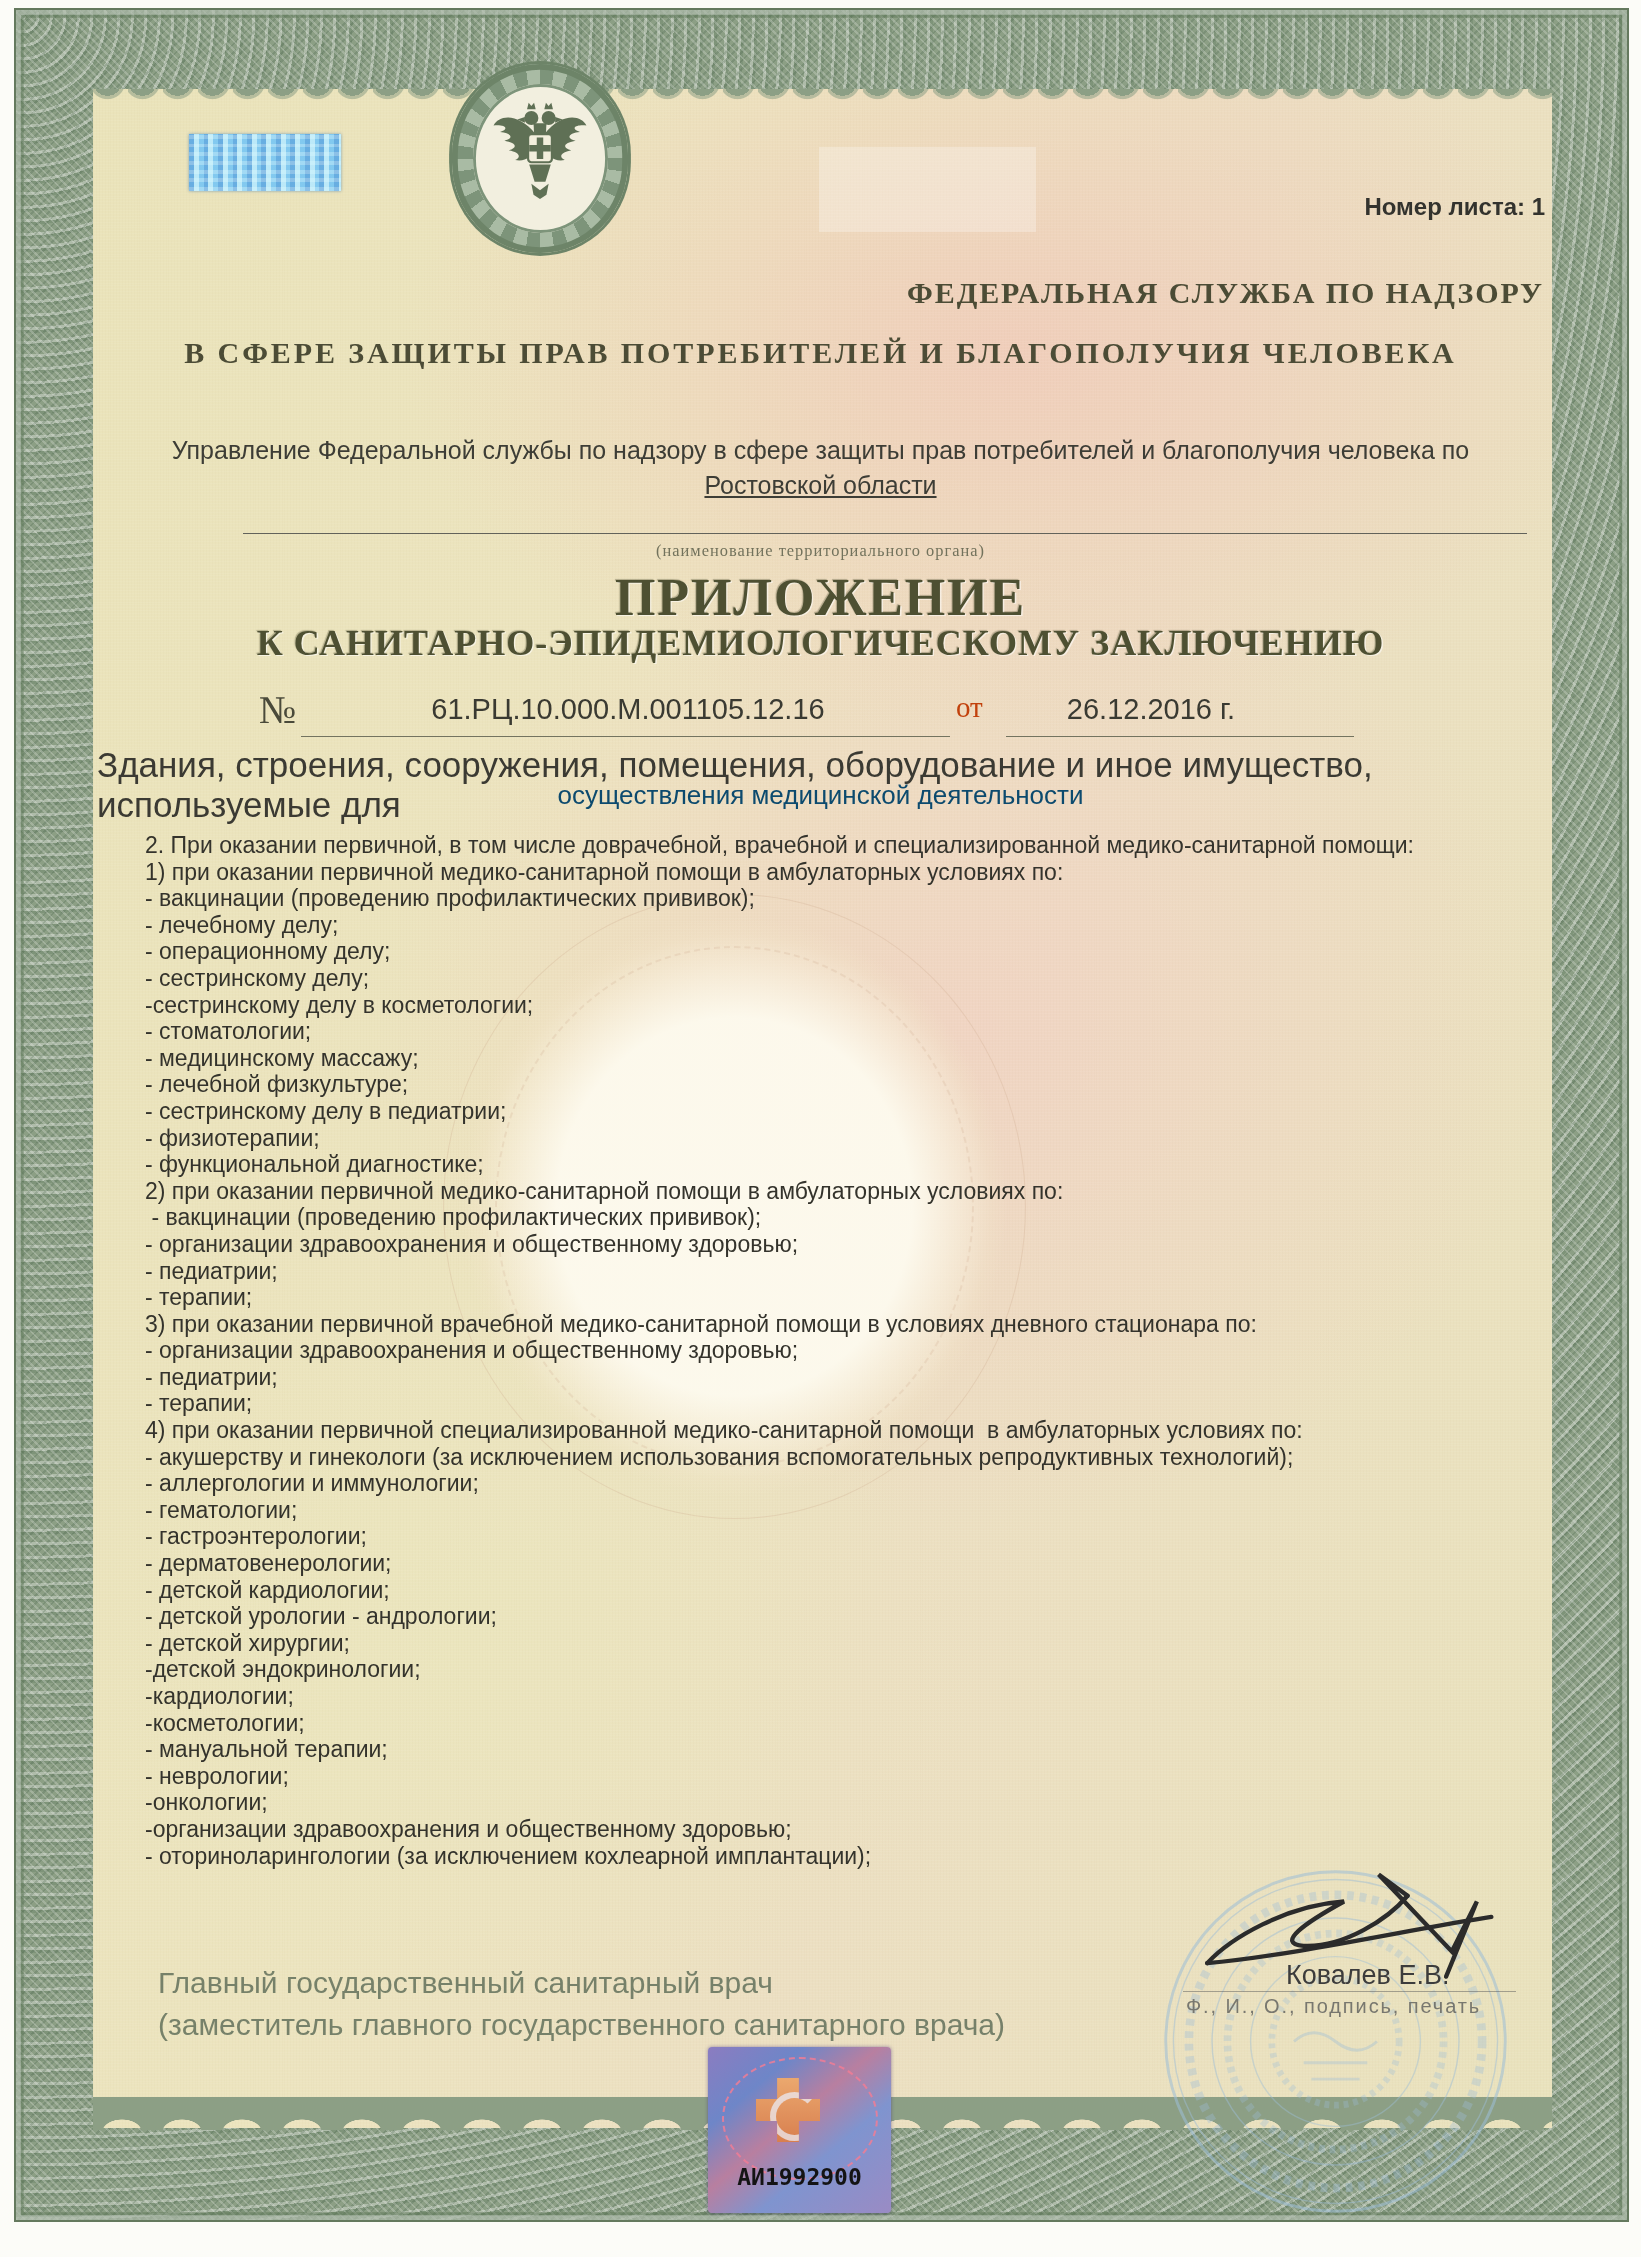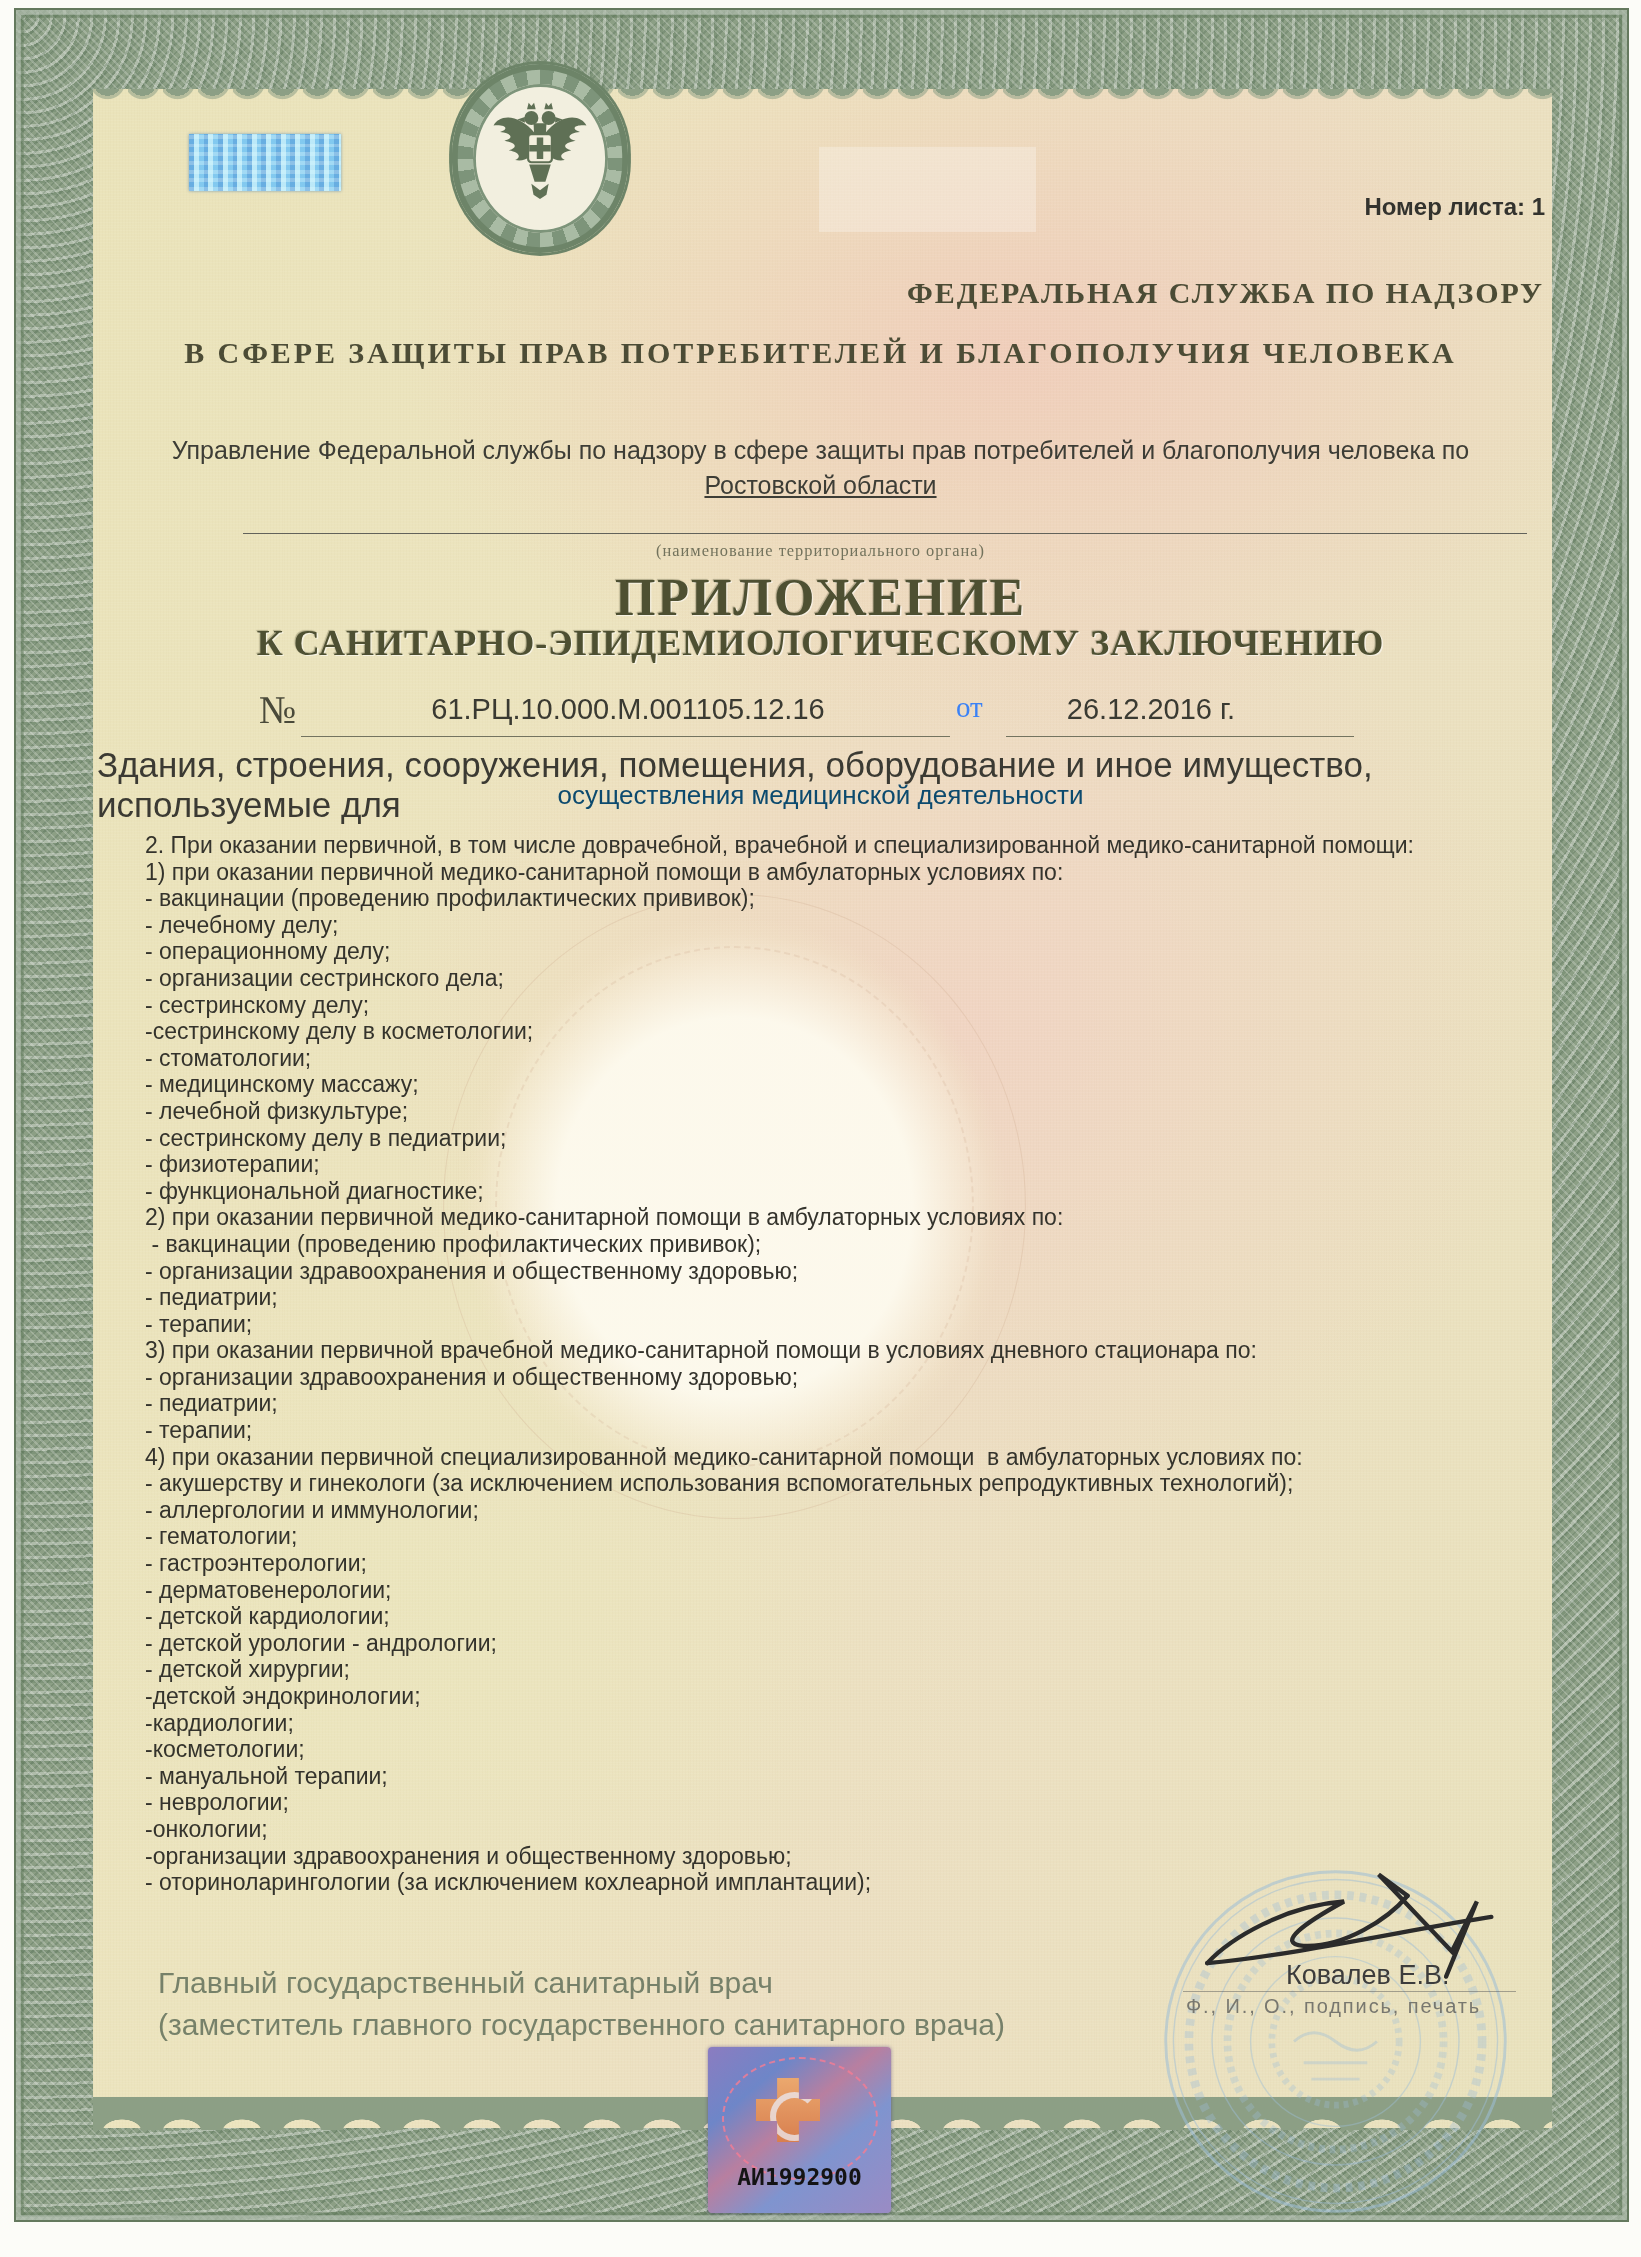--- a/index.html
+++ b/index.html
@@ -87,21 +87,21 @@
   .title1{position:absolute;left:97px;right:97px;top:568px;text-align:center;z-index:5;
     font-weight:bold;font-size:52px;letter-spacing:1.9px;color:#4e5032;
     text-shadow:1.4px 1.4px 0 rgba(255,255,255,.55),-1px -1px 1px rgba(70,70,40,.35);}
   .title2{position:absolute;left:97px;right:97px;top:622px;text-align:center;z-index:5;
     font-weight:bold;font-size:36px;letter-spacing:1px;color:#4e5032;
     text-shadow:1.4px 1.4px 0 rgba(255,255,255,.55),-1px -1px 1px rgba(70,70,40,.35);}
   .no-sign{position:absolute;left:259px;top:687px;z-index:5;font-size:39px;color:#4a4a3a;}
   .num-rule1{position:absolute;left:301px;top:736px;width:649px;border-top:1.9px solid #73735f;z-index:5;}
   .num-value{position:absolute;left:319px;top:693px;width:618px;text-align:center;z-index:5;
     font-size:29px;color:#3a3a32;}
-  .ot-label{position:absolute;left:956px;top:691px;z-index:5;font-size:29px;color:#3b82f6;text-align:center;}
+  .ot-label{position:absolute;left:956px;top:691px;z-index:5;font-size:29px;color:#c2410c;text-align:center;}
   .num-rule2{position:absolute;left:1006px;top:736px;width:348px;border-top:1.9px solid #73735f;z-index:5;}
   .date-value{position:absolute;left:1006px;top:693px;width:290px;text-align:center;z-index:5;
     font-size:29px;color:#3a3a32;}
   .subject1{position:absolute;left:97px;right:97px;top:745px;z-index:5;
     font-size:35px;color:#3b3a33;}
   .subject2{position:absolute;left:97px;right:97px;top:780px;text-align:center;z-index:5;
     font-size:26px;color:#0c4a6e;}
   .body-block{position:absolute;left:145px;top:832px;width:1294px;z-index:5;
     font-size:23px;line-height:26.6px;color:#34332c;}
   .bodyline{white-space:pre-wrap;}
@@ -173,21 +173,20 @@
 
   <div class="subject1">Здания, строения, сооружения, помещения, оборудование и иное имущество, используемые для</div>
   <div class="subject2">осуществления медицинской деятельности</div>
 
   <div class="body-block">
       <div class="bodyline">2. При оказании первичной, в том числе доврачебной, врачебной и специализированной медико-санитарной помощи:</div>
       <div class="bodyline">1) при оказании первичной медико-санитарной помощи в амбулаторных условиях по:</div>
       <div class="bodyline">- вакцинации (проведению профилактических прививок);</div>
       <div class="bodyline">- лечебному делу;</div>
       <div class="bodyline">- операционному делу;</div>
-      <div class="bodyline">- организации сестринского дела;</div>
       <div class="bodyline">- сестринскому делу;</div>
       <div class="bodyline">-сестринскому делу в косметологии;</div>
       <div class="bodyline">- стоматологии;</div>
       <div class="bodyline">- медицинскому массажу;</div>
       <div class="bodyline">- лечебной физкультуре;</div>
       <div class="bodyline">- сестринскому делу в педиатрии;</div>
       <div class="bodyline">- физиотерапии;</div>
       <div class="bodyline">- функциональной диагностике;</div>
       <div class="bodyline">2) при оказании первичной медико-санитарной помощи в амбулаторных условиях по:</div>
       <div class="bodyline"> - вакцинации (проведению профилактических прививок);</div>

